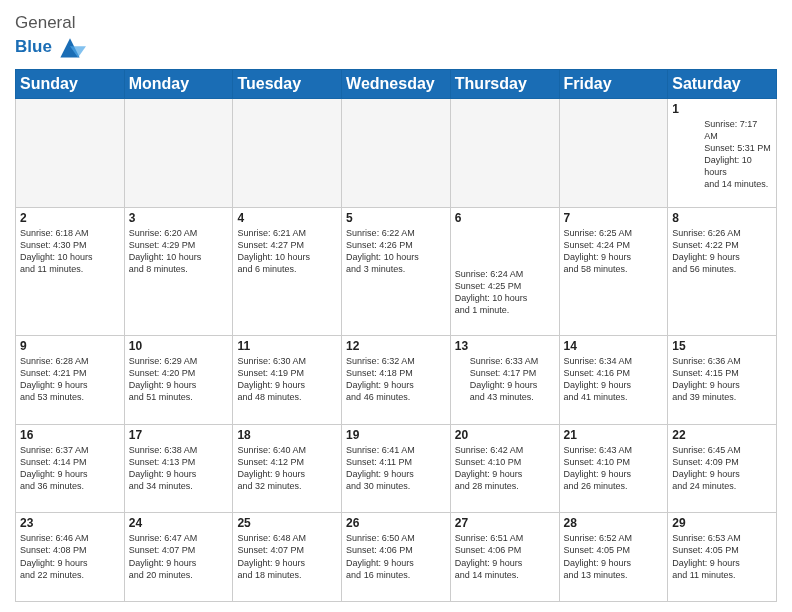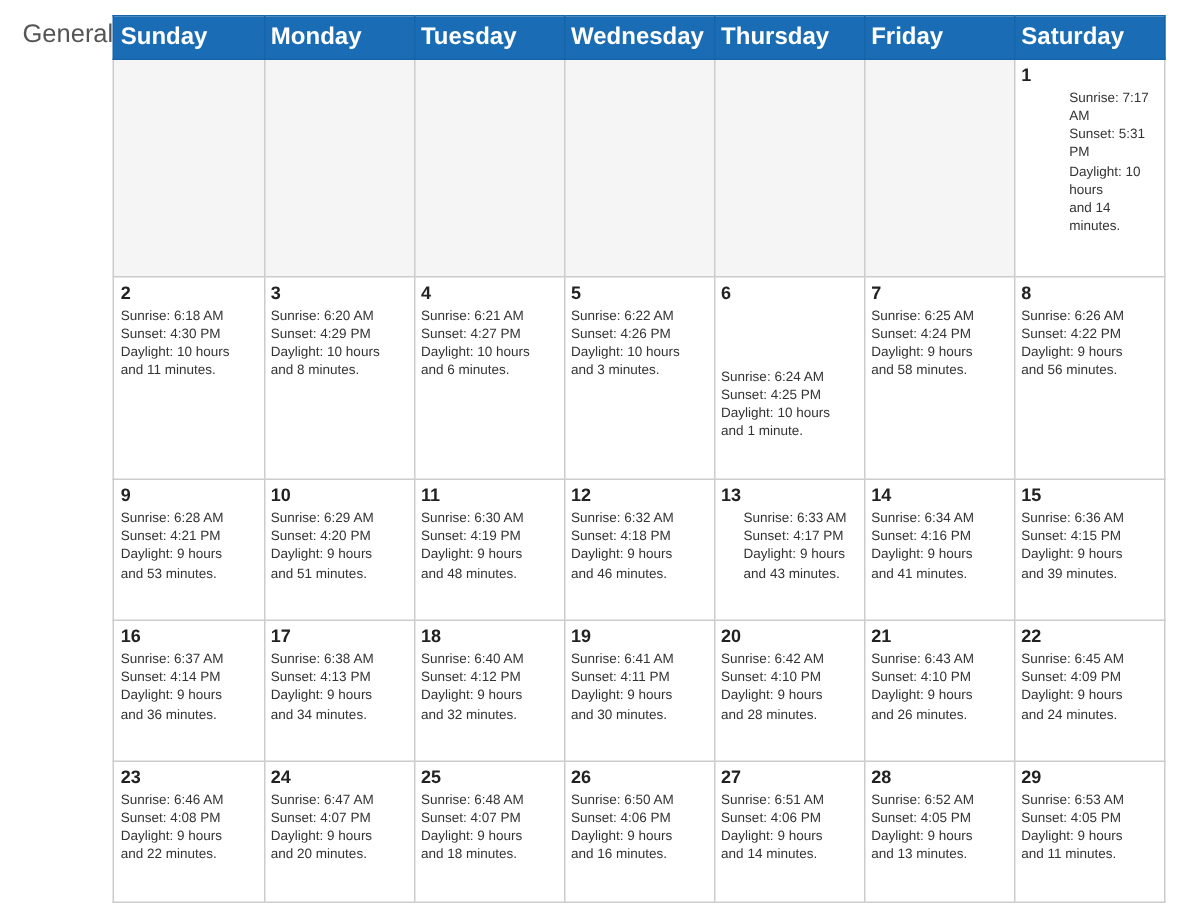--- a/index.html
+++ b/index.html
@@ -7,21 +7,21 @@
       font-family: Arial, sans-serif;
       background: #fff;
       width: 792px;
       height: 612px;
       overflow: hidden;
     }
     .page {
       width: 792px;
       height: 612px;
       display: flex;
-      flex-direction: row;
+      flex-direction: column;
       padding: 10px 15px 10px 15px;
     }
     .header {
       display: flex;
       justify-content: space-between;
       align-items: flex-start;
       margin-bottom: 8px;
     }
     .logo {
       display: flex;
@@ -96,20 +96,27 @@
   </style>
 </head>
 <body>
 
 <div class="page">
   <div class="header">
     <div class="logo">
       <div>
         <div style="font-size:17px; color:#555; font-family:Arial, sans-serif; line-height:1.1;">
           <span style="color:#555;">General</span>
+        </div>
+        <div style="display:flex; align-items:center;">
+          <span style="color:#1a6db5; font-size:17px; font-weight:bold; font-family:Arial, sans-serif;">Blue</span>
+          <svg class="logo-icon" viewBox="0 0 40 30" xmlns="http://www.w3.org/2000/svg">
+            <polygon points="8,28 20,4 32,28" fill="#1a6db5"></polygon>
+            <polygon points="20,14 30,28 40,14" fill="#4da6e8" opacity="0.7"></polygon>
+          </svg>
         </div>
       </div>
     </div>
     <div class="title-block">
       <div class="month-title"></div>
       <div class="location"></div>
     </div>
   </div>
 
   <table class="calendar">

